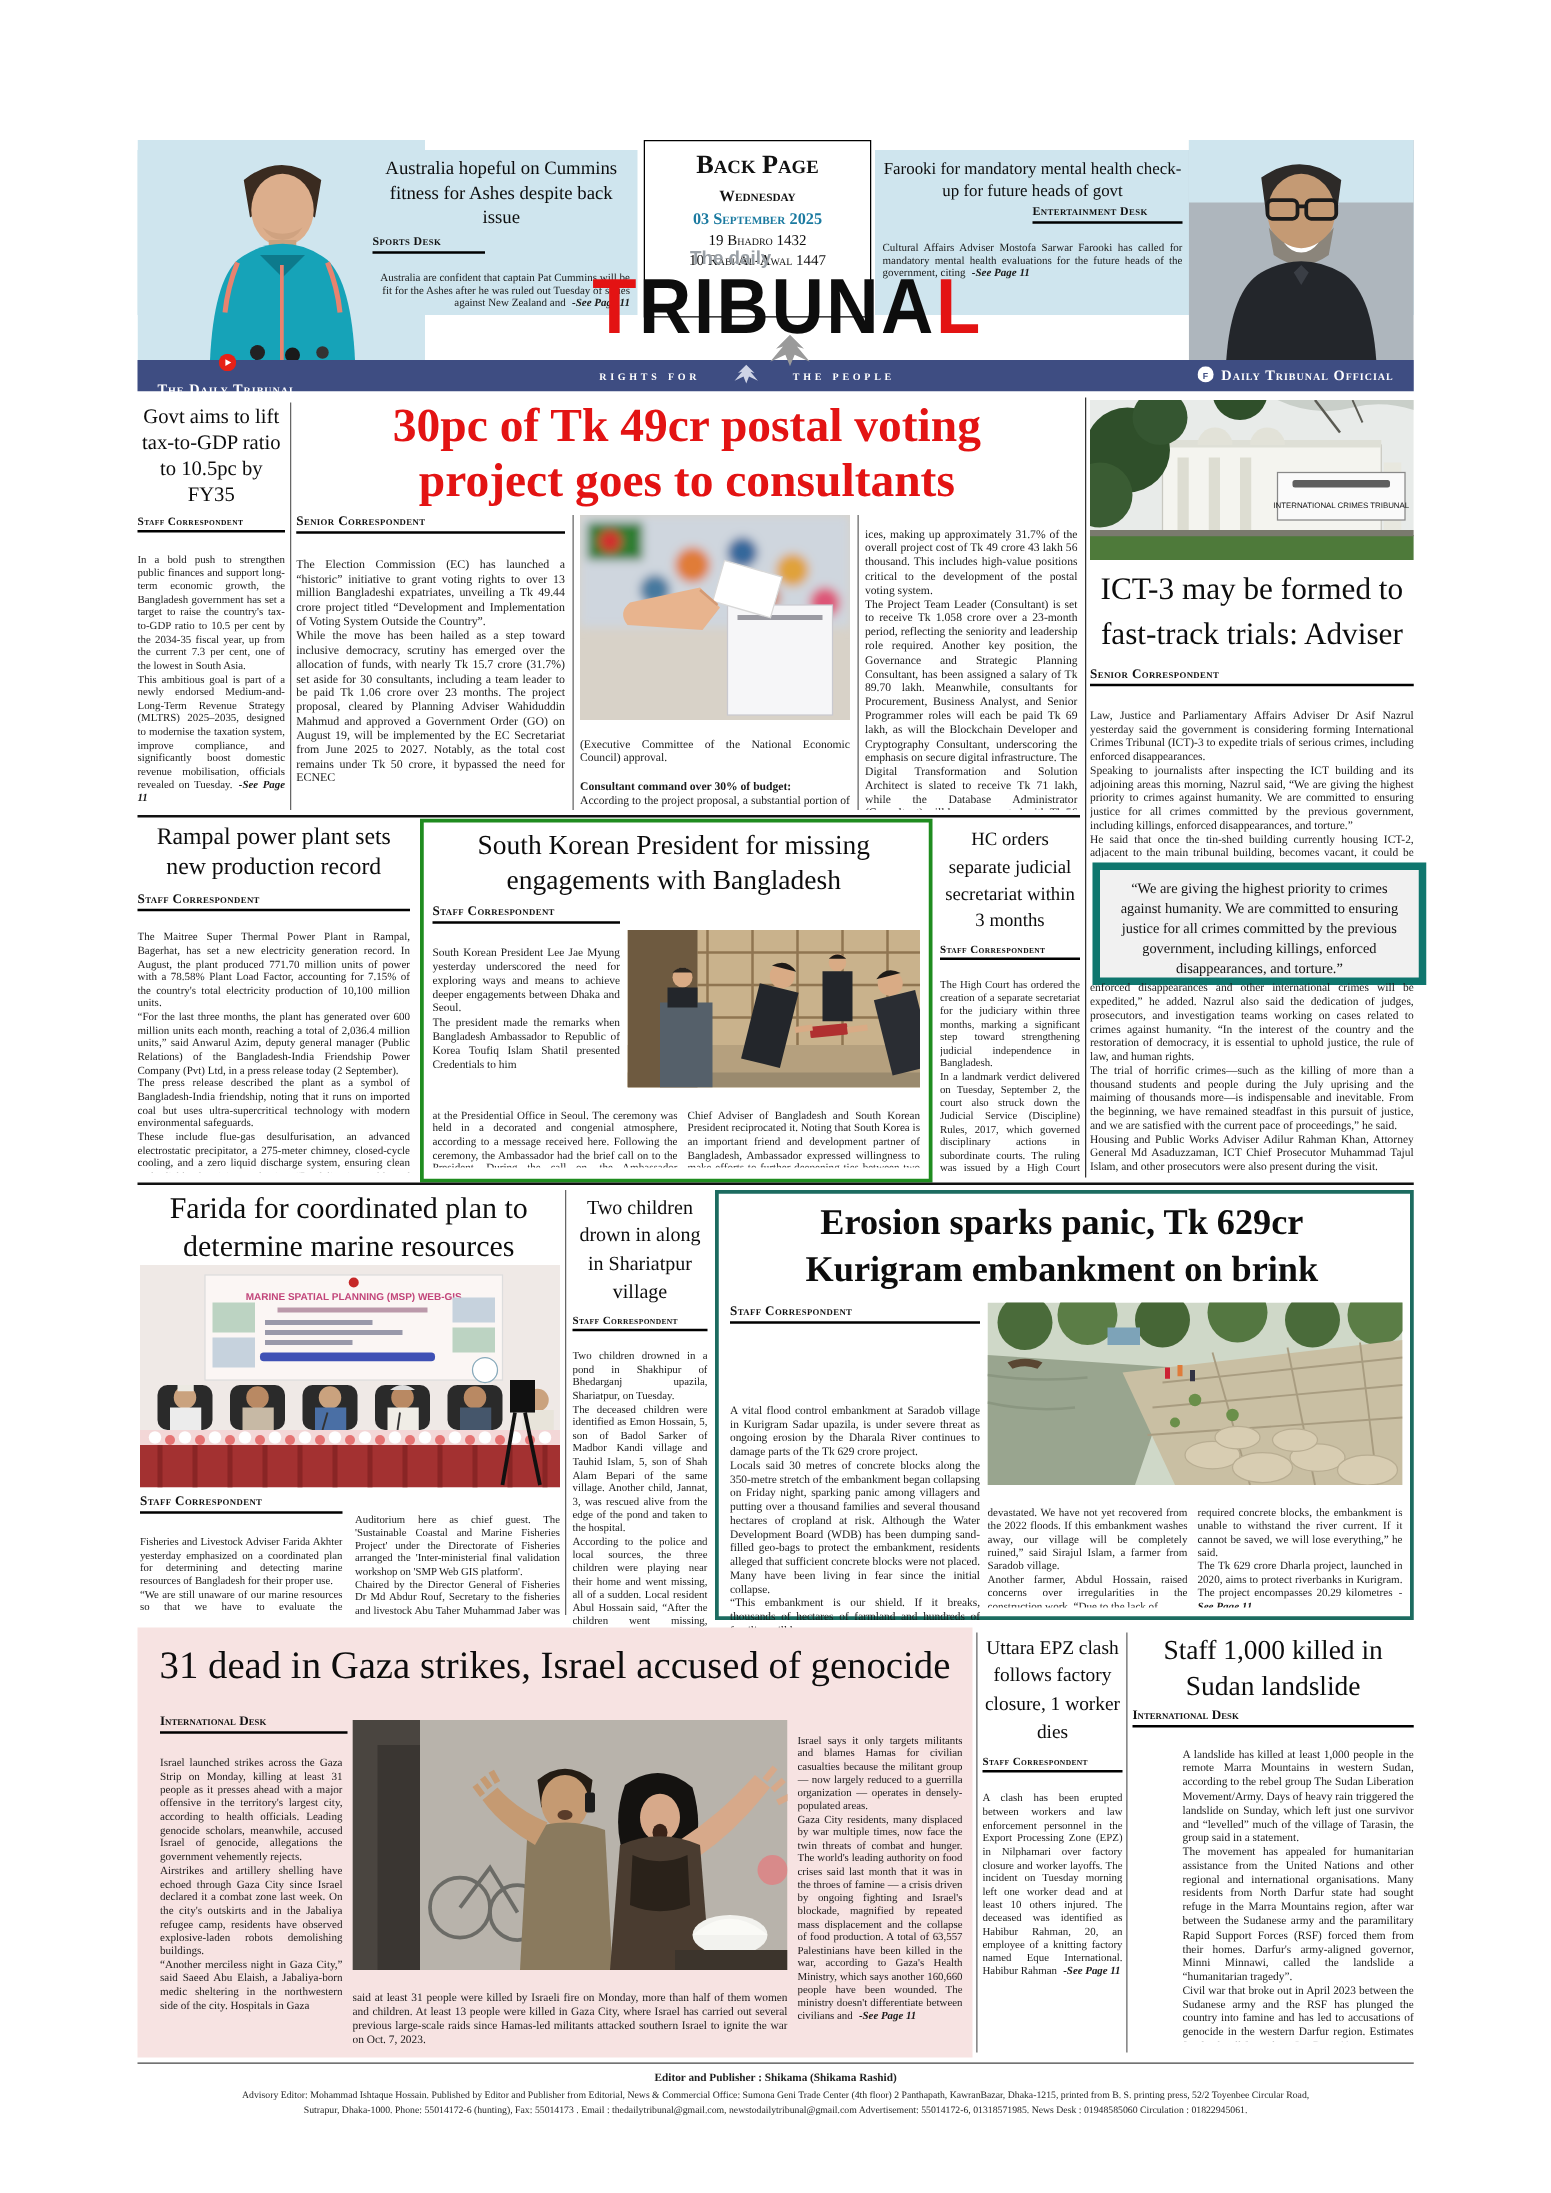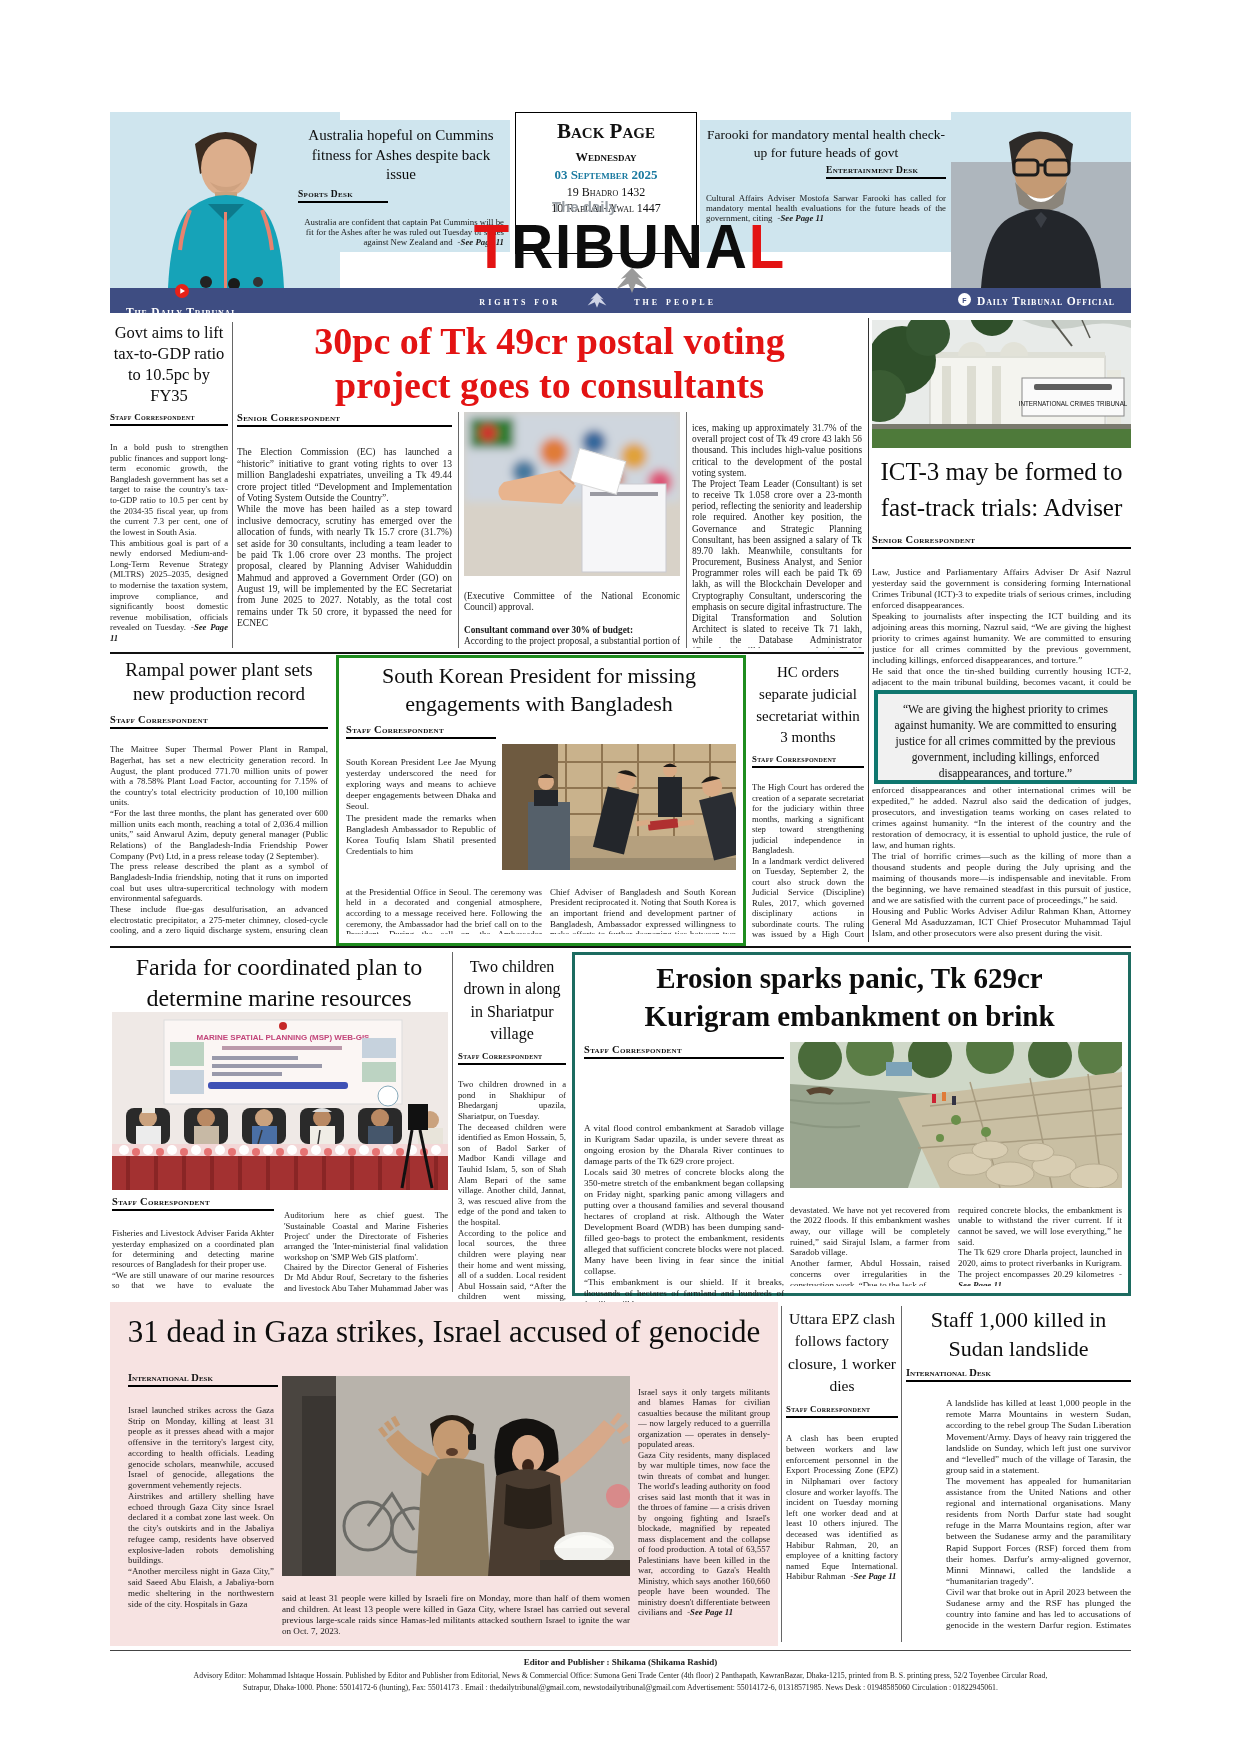--- a/index.html
+++ b/index.html
@@ -16,21 +16,21 @@
   .body-txt{font-family:"Liberation Serif",serif;text-align:justify;white-space:pre-line;
             overflow:hidden;color:#1a1a1a;}
   .see{font-weight:700;font-style:italic;margin-left:5px;}
   .lead-b{font-weight:700;}
   .vr{border-left:1px solid #666;width:0;}
   .hr2{border-top:2px solid #111;height:0;}
   .hr1{border-top:1px solid #444;height:0;}
   .navbar{background:#3e4d82;color:#fff;display:flex;align-items:center;
           font-variant:small-caps;font-weight:700;font-size:11.5px;letter-spacing:.8px;}
   .backpage{background:#fff;border:1px solid #000;text-align:center;font-variant:small-caps;}
-  .quote-box{background:#f1f1f1;border:4px solid #0f766e;text-align:center;
+  .quote-box{background:#f1f1f1;border:6px solid #0f766e;text-align:center;
              font-size:11.5px;line-height:1.4;padding:7px 9px;overflow:hidden;}
   .green-box{border:3px solid #1f8c1f;}
   .teal-box{border:3px solid #1d6b60;}
   .pink-box{background:#f7e3e2;}
   .masthead{font-family:"Liberation Sans",sans-serif;font-weight:700;font-size:58px;
             letter-spacing:2px;color:#0d0d0d;transform:scaleY(1.08);}
   .masthead .red{color:#e31313;}
   .tagline{font-family:"Liberation Sans",sans-serif;font-weight:700;color:#9aa0a6;font-size:15px;}
   .footer-sm{font-size:7.8px;text-align:center;line-height:1.45;color:#222;}
   svg text{font-family:"Liberation Sans",sans-serif;}

